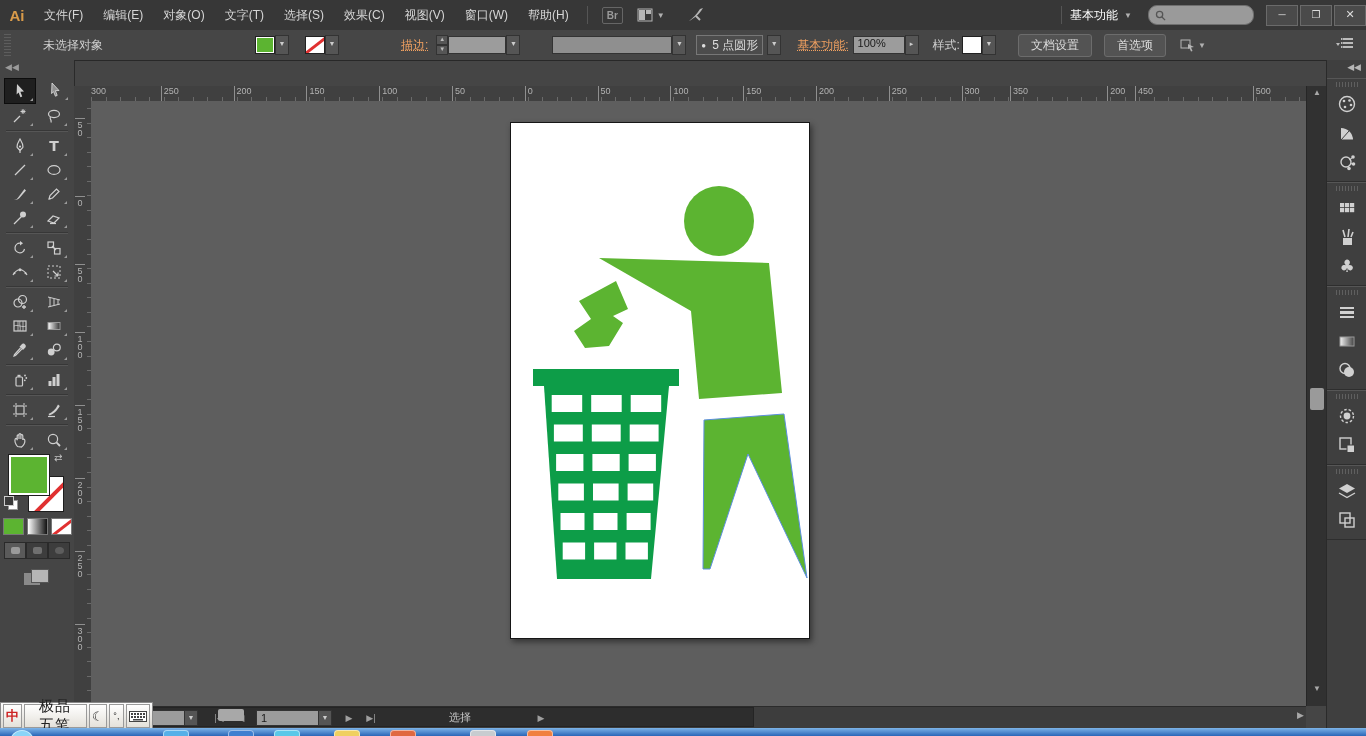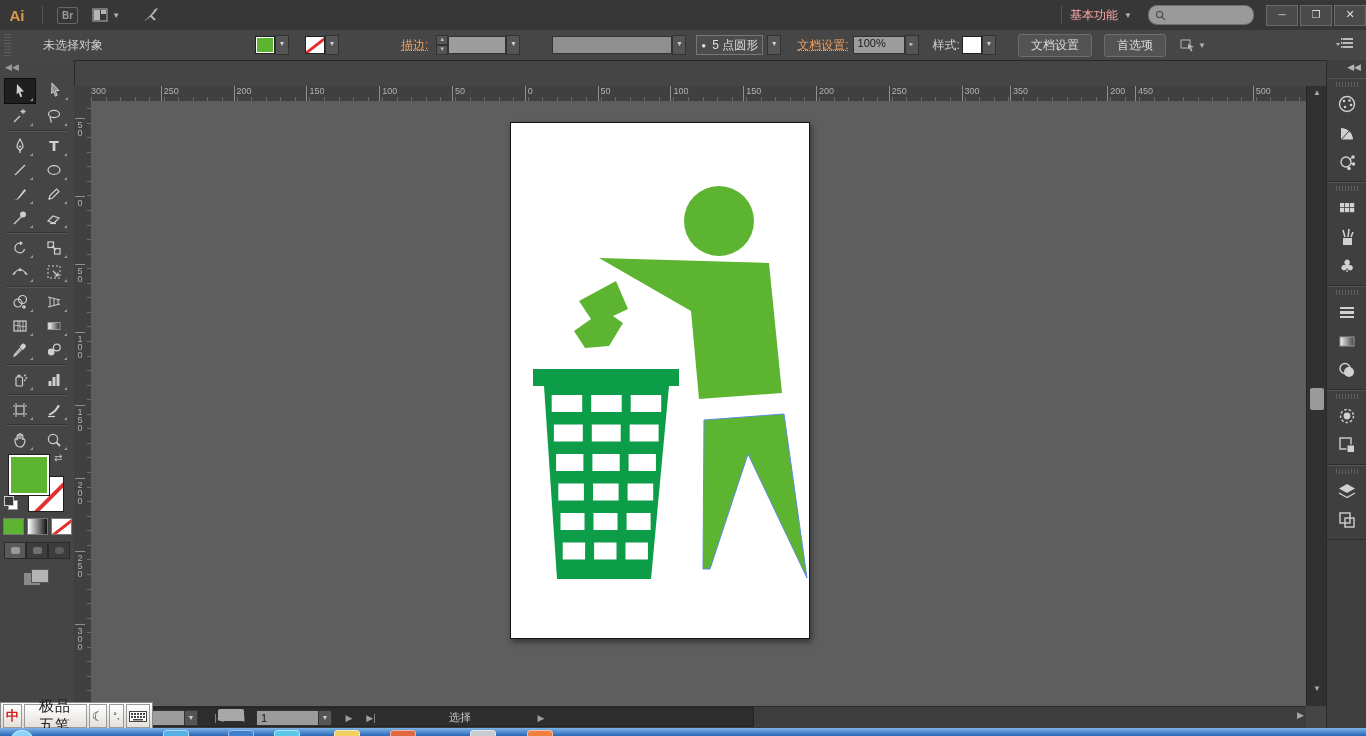--- a/index.html
+++ b/index.html
@@ -8,21 +8,21 @@
        background:#454545;-webkit-user-select:none;user-select:none;text-decoration:underline;}
   .abs{position:absolute;}
   
   #menubar{left:0;top:0;width:1366px;height:30px;background:#373737;border-bottom:1px solid #282828;display:flex;align-items:center;}
   #ai-logo{width:34px;text-align:center;font-weight:bold;font-size:15px;color:#d99b4a;}
   .menu-item{color:#d6d6d6;font-size:12px;padding:0 10px;height:30px;line-height:30px;cursor:default;}
   .mb-sep{width:1px;height:18px;background:#555;margin:0 8px;}
   .mb-btn{border:1px solid #666;color:#9a9a9a;font-size:10px;font-weight:bold;padding:2px 4px;border-radius:2px;margin:0 6px;}
   .mb-ic{margin:0 8px;display:flex;align-items:center;color:#b5b5b5;}
   #mb-right{margin-left:auto;display:flex;align-items:center;height:30px;}
-  #workspace{color:#fca5a5;font-size:12px;margin-right:4px;}
+  #workspace{color:#ffffff;font-size:12px;margin-right:4px;}
   .chev{font-size:8px;color:#b0b0b0;margin:0 6px 0 2px;}
   #searchbox{width:92px;height:18px;background:#9a9a9a;border:1px solid #6f6f6f;border-radius:9px;display:flex;align-items:center;padding:0 6px;margin:0 10px;}
   #searchbox input{background:transparent;border:none;outline:none;width:70px;font-size:11px;color:#222;}
   .winbtn{width:30px;height:19px;background:#4a4a4a;border:1px solid #6a6a6a;color:#ddd;font-size:10px;line-height:17px;text-align:center;margin-left:2px;}
   .winbtn.close{font-size:11px;}
   
   #controlbar{left:0;top:30px;width:1366px;height:30px;background:#464646;border-bottom:1px solid #282828;display:flex;align-items:center;font-size:12px;color:#cfcfcf;}
   .grip-v{width:7px;height:22px;margin:0 4px;background:repeating-linear-gradient(0deg,#5d5d5d 0 1px,transparent 1px 3px);}
   .cb-label{margin:0 2px;}
   .swatch{width:18px;height:16px;border:1px solid #222;box-shadow:inset 0 0 0 1px #fff;}
@@ -104,20 +104,31 @@
   .tb-ic{position:absolute;top:2px;width:26px;height:22px;border-radius:4px;box-shadow:inset 0 0 0 1px rgba(255,255,255,.5);}
   svg text{font-family:"DejaVu Sans",sans-serif;}
 </style>
 </head>
 <body>
 
 <div id="app">
 
   <div id="menubar" class="abs">
     <div id="ai-logo">Ai</div>
+    <div id="menu-items" style="display:flex;">
+        <div class="menu-item">文件(F)</div>
+        <div class="menu-item">编辑(E)</div>
+        <div class="menu-item">对象(O)</div>
+        <div class="menu-item">文字(T)</div>
+        <div class="menu-item">选择(S)</div>
+        <div class="menu-item">效果(C)</div>
+        <div class="menu-item">视图(V)</div>
+        <div class="menu-item">窗口(W)</div>
+        <div class="menu-item">帮助(H)</div>
+      </div>
     <div class="mb-sep"></div>
     <div class="mb-btn">Br</div>
     <div class="mb-ic">
       <svg width="18" height="14" viewBox="0 0 18 14">
           <rect x="1" y="1" width="14" height="12" fill="none" stroke="#b5b5b5"></rect>
           <rect x="2" y="2" width="6" height="10" fill="#b5b5b5"></rect>
           <rect x="9" y="2" width="5" height="4" fill="#b5b5b5"></rect>
         </svg>
       <span class="chev">▼</span>
     </div>
@@ -161,21 +172,21 @@
       </div>
     <div class="field" style="width:48px"></div>
     <div class="dd-arrow">▼</div>
     <div class="field" style="width:110px;background:#8f8f8f;margin-left:26px"></div>
     <div class="dd-arrow">▼</div>
     <div id="brushbox">
       <span style="font-size:8px;margin-right:6px">●</span>
       <span>5 点圆形</span>
     </div>
     <div class="dd-arrow">▼</div>
-    <span class="link-label" style="margin-left:10px">文档设置:</span>
+    <span class="link-label" style="margin-left:10px">基本功能:</span>
     <div class="field" style="width:42px">100%</div>
     <div class="dd-arrow">▸</div>
     <span class="cb-label" style="margin-left:8px">样式:</span>
     <div class="swatch" style="background:#fff"></div>
     <div class="dd-arrow">▼</div>
     <div class="cb-btn" style="margin-left:16px">文档设置</div>
     <div class="cb-btn">首选项</div>
     <div class="mb-ic">
       <svg width="16" height="14" viewBox="0 0 16 14">
           <rect x="1" y="2" width="9" height="8" fill="none" stroke="#b5b5b5"></rect>

